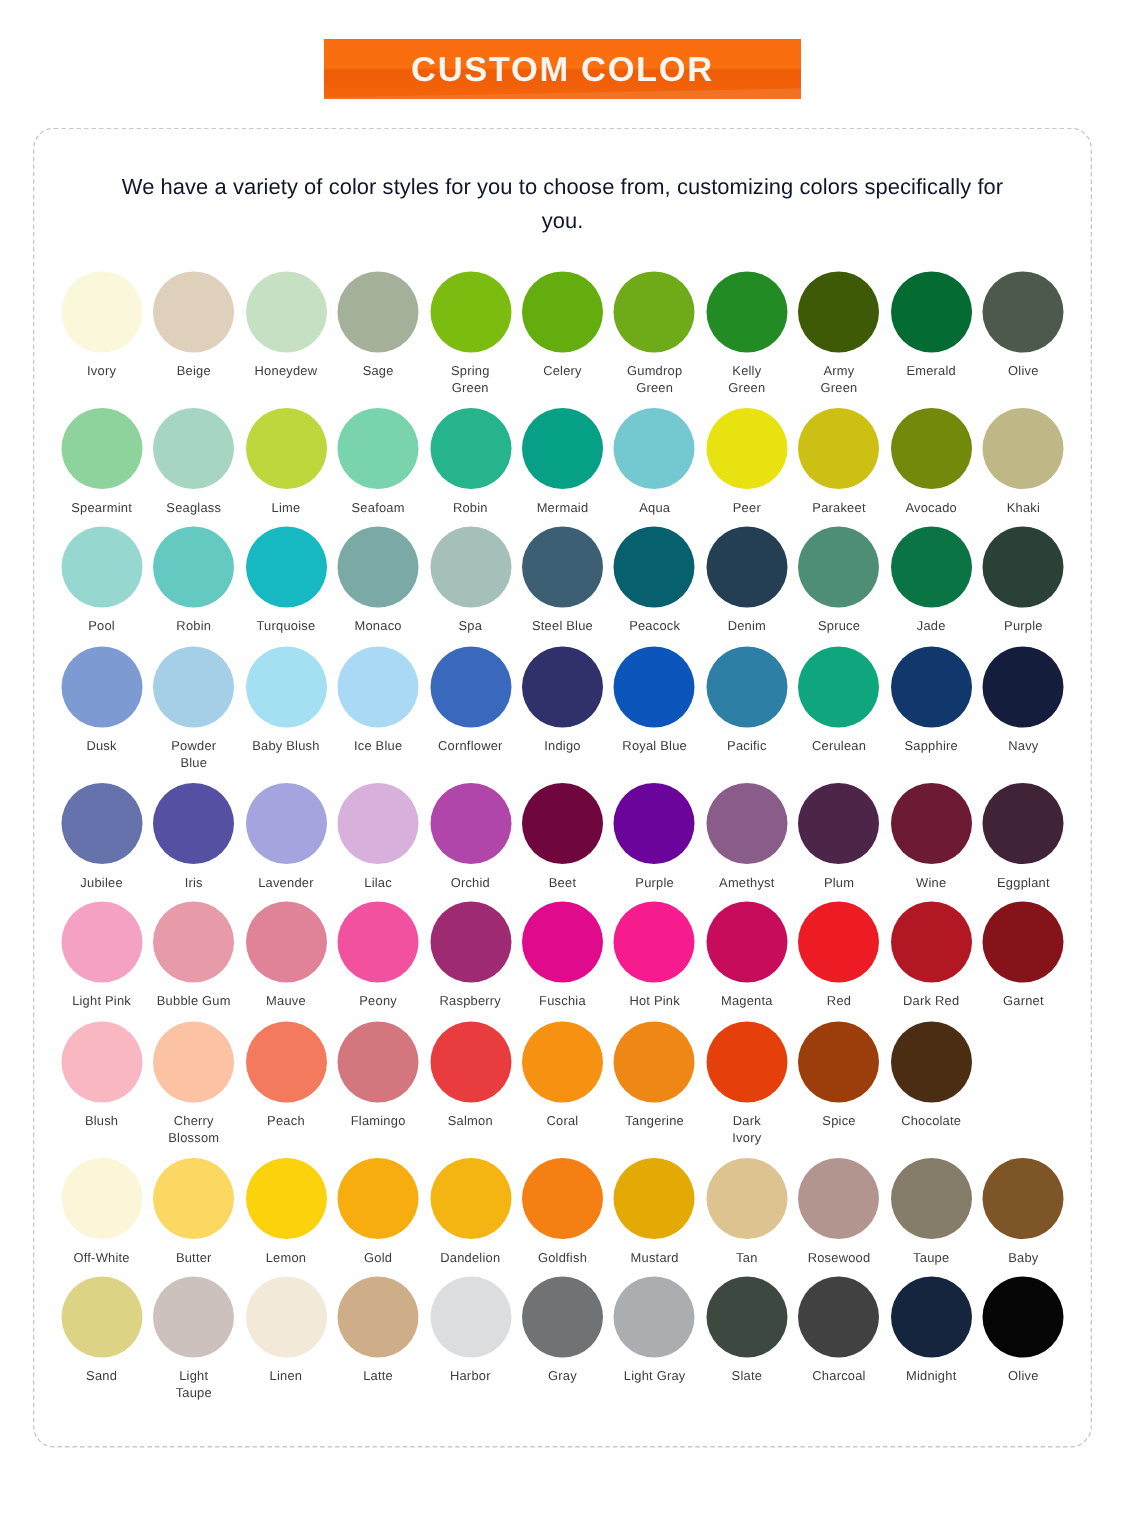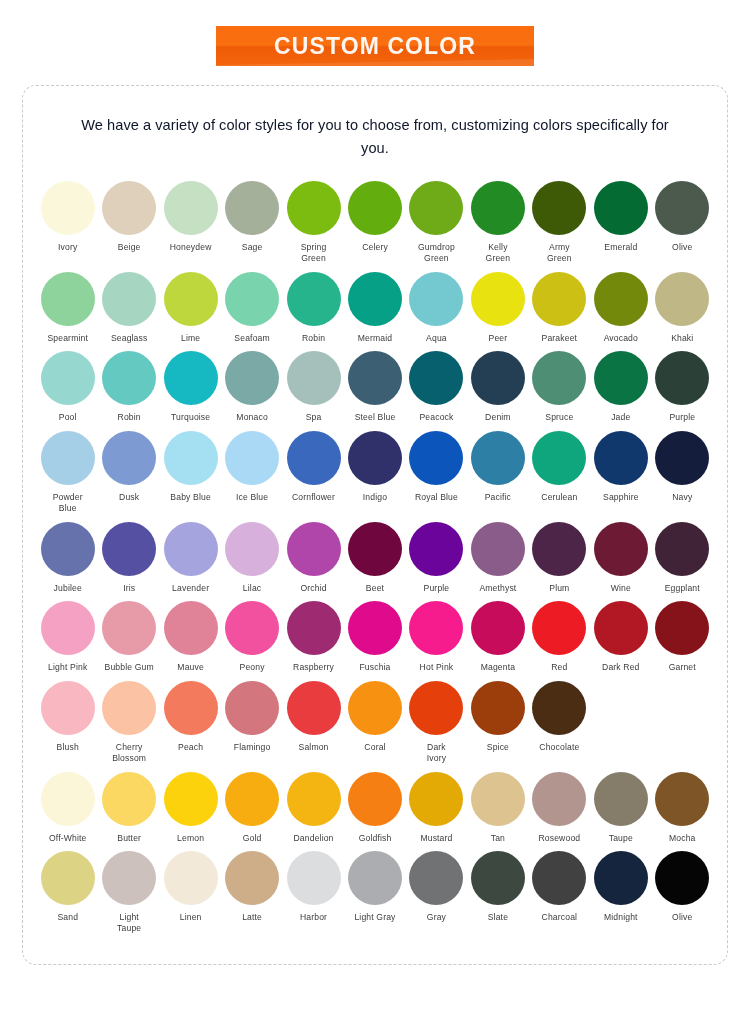--- a/index.html
+++ b/index.html
@@ -265,31 +265,31 @@
             <span class="dot" title="Jade" style="background: rgb(11, 116, 68);"></span>
             <span class="label">Jade</span>
           </div>
           <div class="cell">
             <span class="dot" title="Hunter" style="background: rgb(43, 65, 55);"></span>
             <span class="label">Purple</span>
           </div>
         </div>
         <div class="row">
           <div class="cell">
+            <span class="dot" title="Dusk" style="background: rgb(125, 155, 210);"></span>
+            <span class="label">Dusk</span>
+          </div>
+          <div class="cell">
             <span class="dot" title="Powder Blue" style="background: rgb(165, 206, 231);"></span>
             <span class="label">Powder
 Blue</span>
           </div>
           <div class="cell">
-            <span class="dot" title="Dusk" style="background: rgb(125, 155, 210);"></span>
-            <span class="label">Dusk</span>
-          </div>
-          <div class="cell">
             <span class="dot" title="Baby Blue" style="background: rgb(164, 223, 242);"></span>
-            <span class="label">Baby Blue</span>
+            <span class="label">Baby Blush</span>
           </div>
           <div class="cell">
             <span class="dot" title="Ice Blue" style="background: rgb(169, 217, 244);"></span>
             <span class="label">Ice Blue</span>
           </div>
           <div class="cell">
             <span class="dot" title="Cornflower" style="background: rgb(58, 104, 189);"></span>
             <span class="label">Cornflower</span>
           </div>
           <div class="cell">
@@ -429,20 +429,24 @@
           </div>
           <div class="cell">
             <span class="dot" title="Salmon" style="background: rgb(232, 60, 63);"></span>
             <span class="label">Salmon</span>
           </div>
           <div class="cell">
             <span class="dot" title="Coral" style="background: rgb(246, 145, 17);"></span>
             <span class="label">Coral</span>
           </div>
           <div class="cell">
+            <span class="dot" title="Tangerine" style="background: rgb(239, 135, 23);"></span>
+            <span class="label">Tangerine</span>
+          </div>
+          <div class="cell">
             <span class="dot" title="Dark Orange" style="background: rgb(229, 64, 11);"></span>
             <span class="label">Dark
 Ivory</span>
           </div>
           <div class="cell">
             <span class="dot" title="Spice" style="background: rgb(156, 61, 12);"></span>
             <span class="label">Spice</span>
           </div>
           <div class="cell">
             <span class="dot" title="Chocolate" style="background: rgb(74, 45, 19);"></span>
@@ -485,21 +489,21 @@
           <div class="cell">
             <span class="dot" title="Rosewood" style="background: rgb(178, 149, 143);"></span>
             <span class="label">Rosewood</span>
           </div>
           <div class="cell">
             <span class="dot" title="Taupe" style="background: rgb(134, 124, 106);"></span>
             <span class="label">Taupe</span>
           </div>
           <div class="cell">
             <span class="dot" title="Mocha" style="background: rgb(125, 85, 38);"></span>
-            <span class="label">Mocha</span>
+            <span class="label">Baby</span>
           </div>
         </div>
         <div class="row">
           <div class="cell">
             <span class="dot" title="Sand" style="background: rgb(221, 211, 132);"></span>
             <span class="label">Sand</span>
           </div>
           <div class="cell">
             <span class="dot" title="Light Taupe" style="background: rgb(205, 193, 190);"></span>
             <span class="label">Light
@@ -511,28 +515,28 @@
           </div>
           <div class="cell">
             <span class="dot" title="Latte" style="background: rgb(205, 174, 137);"></span>
             <span class="label">Latte</span>
           </div>
           <div class="cell">
             <span class="dot" title="Harbor" style="background: rgb(220, 221, 223);"></span>
             <span class="label">Harbor</span>
           </div>
           <div class="cell">
+            <span class="dot" title="Gray" style="background: rgb(112, 114, 116);"></span>
+            <span class="label">Gray</span>
+          </div>
+          <div class="cell">
             <span class="dot" title="Light Gray" style="background: rgb(171, 173, 176);"></span>
             <span class="label">Light Gray</span>
           </div>
           <div class="cell">
-            <span class="dot" title="Gray" style="background: rgb(112, 114, 116);"></span>
-            <span class="label">Gray</span>
-          </div>
-          <div class="cell">
             <span class="dot" title="Slate" style="background: rgb(60, 72, 64);"></span>
             <span class="label">Slate</span>
           </div>
           <div class="cell">
             <span class="dot" title="Charcoal" style="background: rgb(65, 65, 65);"></span>
             <span class="label">Charcoal</span>
           </div>
           <div class="cell">
             <span class="dot" title="Midnight" style="background: rgb(21, 37, 62);"></span>
             <span class="label">Midnight</span>

